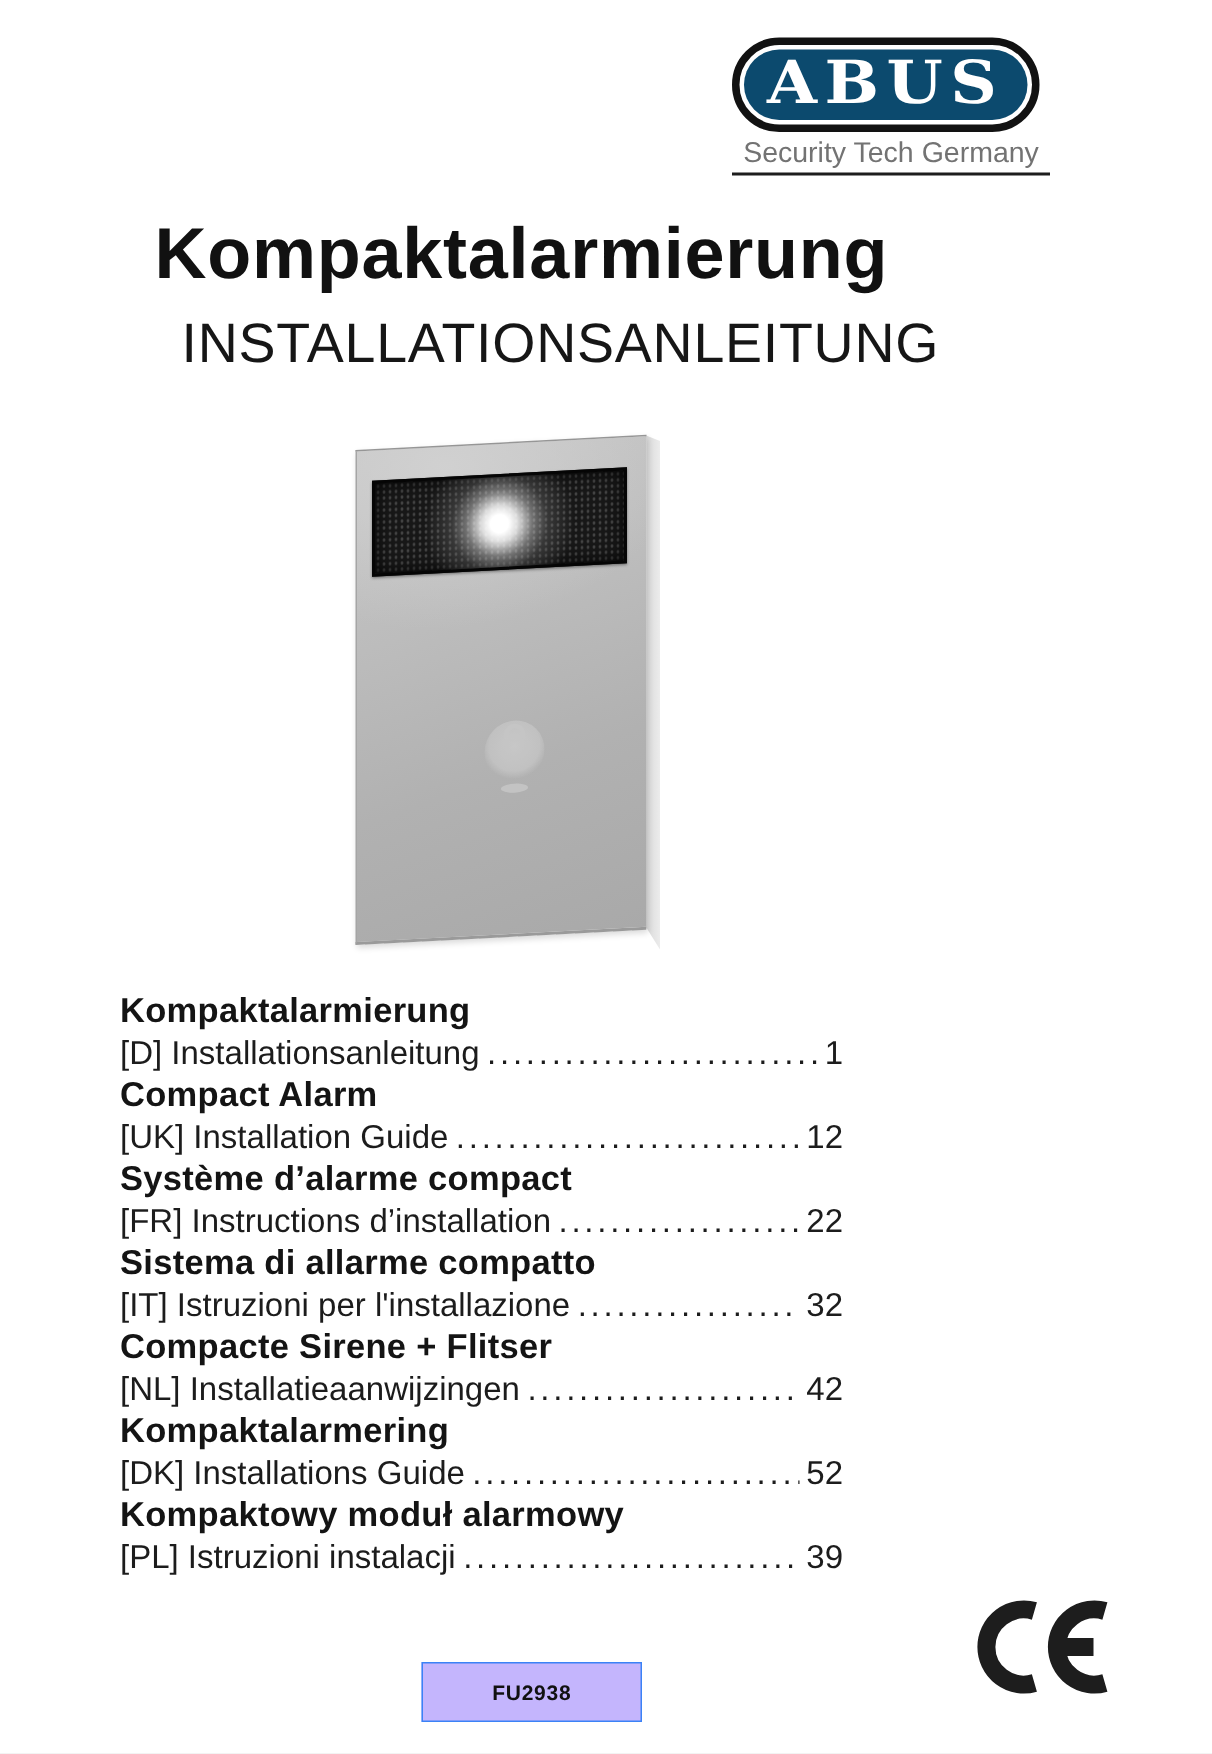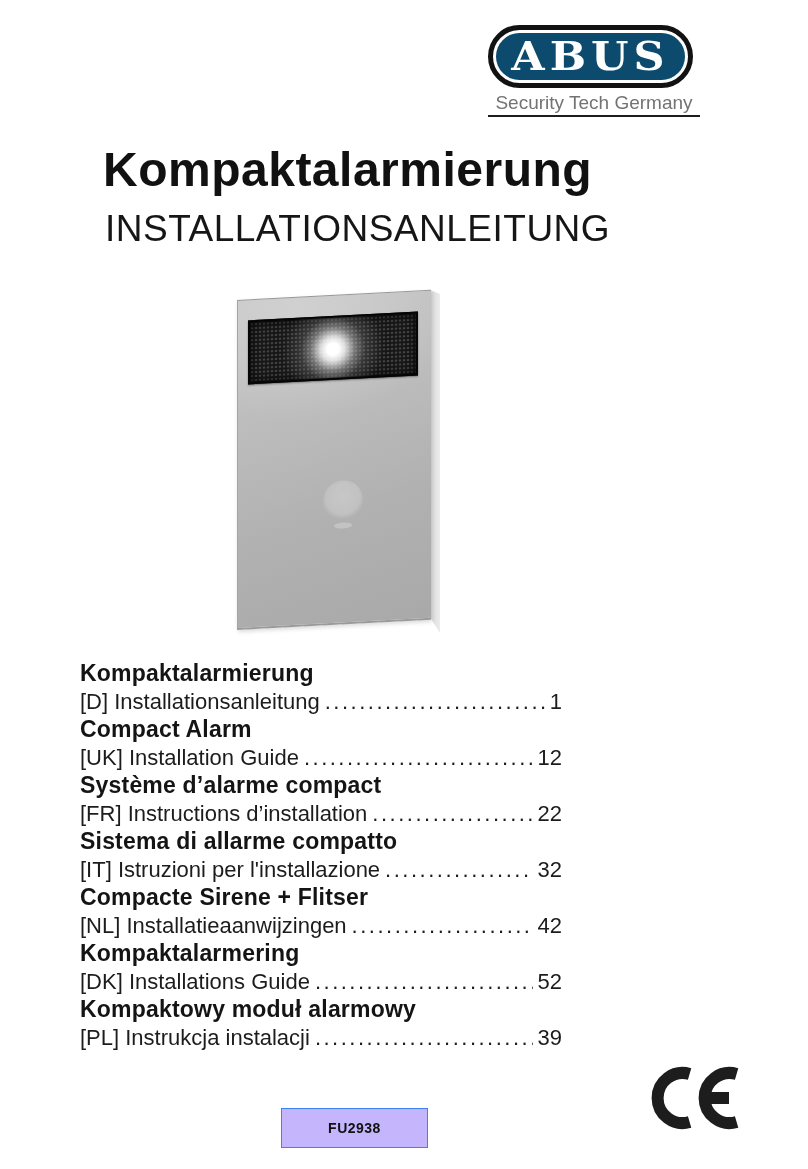--- a/index.html
+++ b/index.html
@@ -50,21 +50,21 @@
 
   
   .doc-title {
     position: absolute; left: 103px; top: 144px;
     margin: 0;
     font-size: 48px; font-weight: bold; line-height: 1.1;
     letter-spacing: 0.5px; color: #111;
     white-space: nowrap;
   }
   .doc-subtitle {
-    position: absolute; left: 105px; top: 209px;
+    position: absolute; left: 121px; top: 209px;
     font-size: 37px; font-weight: normal; line-height: 1.1;
     letter-spacing: 0.5px; color: #161616;
     white-space: nowrap;
   }
 
   
   .device { position: absolute; left: 0; top: 0; }
   .device-body {
     position: absolute; left: 237px; top: 300px;
     width: 193px; height: 327px;
@@ -230,21 +230,21 @@
       <div class="toc-line">
         <span class="toc-label">[DK] Installations Guide</span>
         <span class="toc-dots"></span>
         <span class="toc-page">52</span>
       </div>
     </div>
 
     <div class="toc-entry">
       <div class="toc-title">Kompaktowy moduł alarmowy</div>
       <div class="toc-line">
-        <span class="toc-label">[PL] Instrukcja instalacji</span>
+        <span class="toc-label">[PL] Istruzioni instalacji</span>
         <span class="toc-dots"></span>
         <span class="toc-page">39</span>
       </div>
     </div>
 
   </div>
 
   <div class="model-badge">FU2938</div>
 
   <div class="ce">

